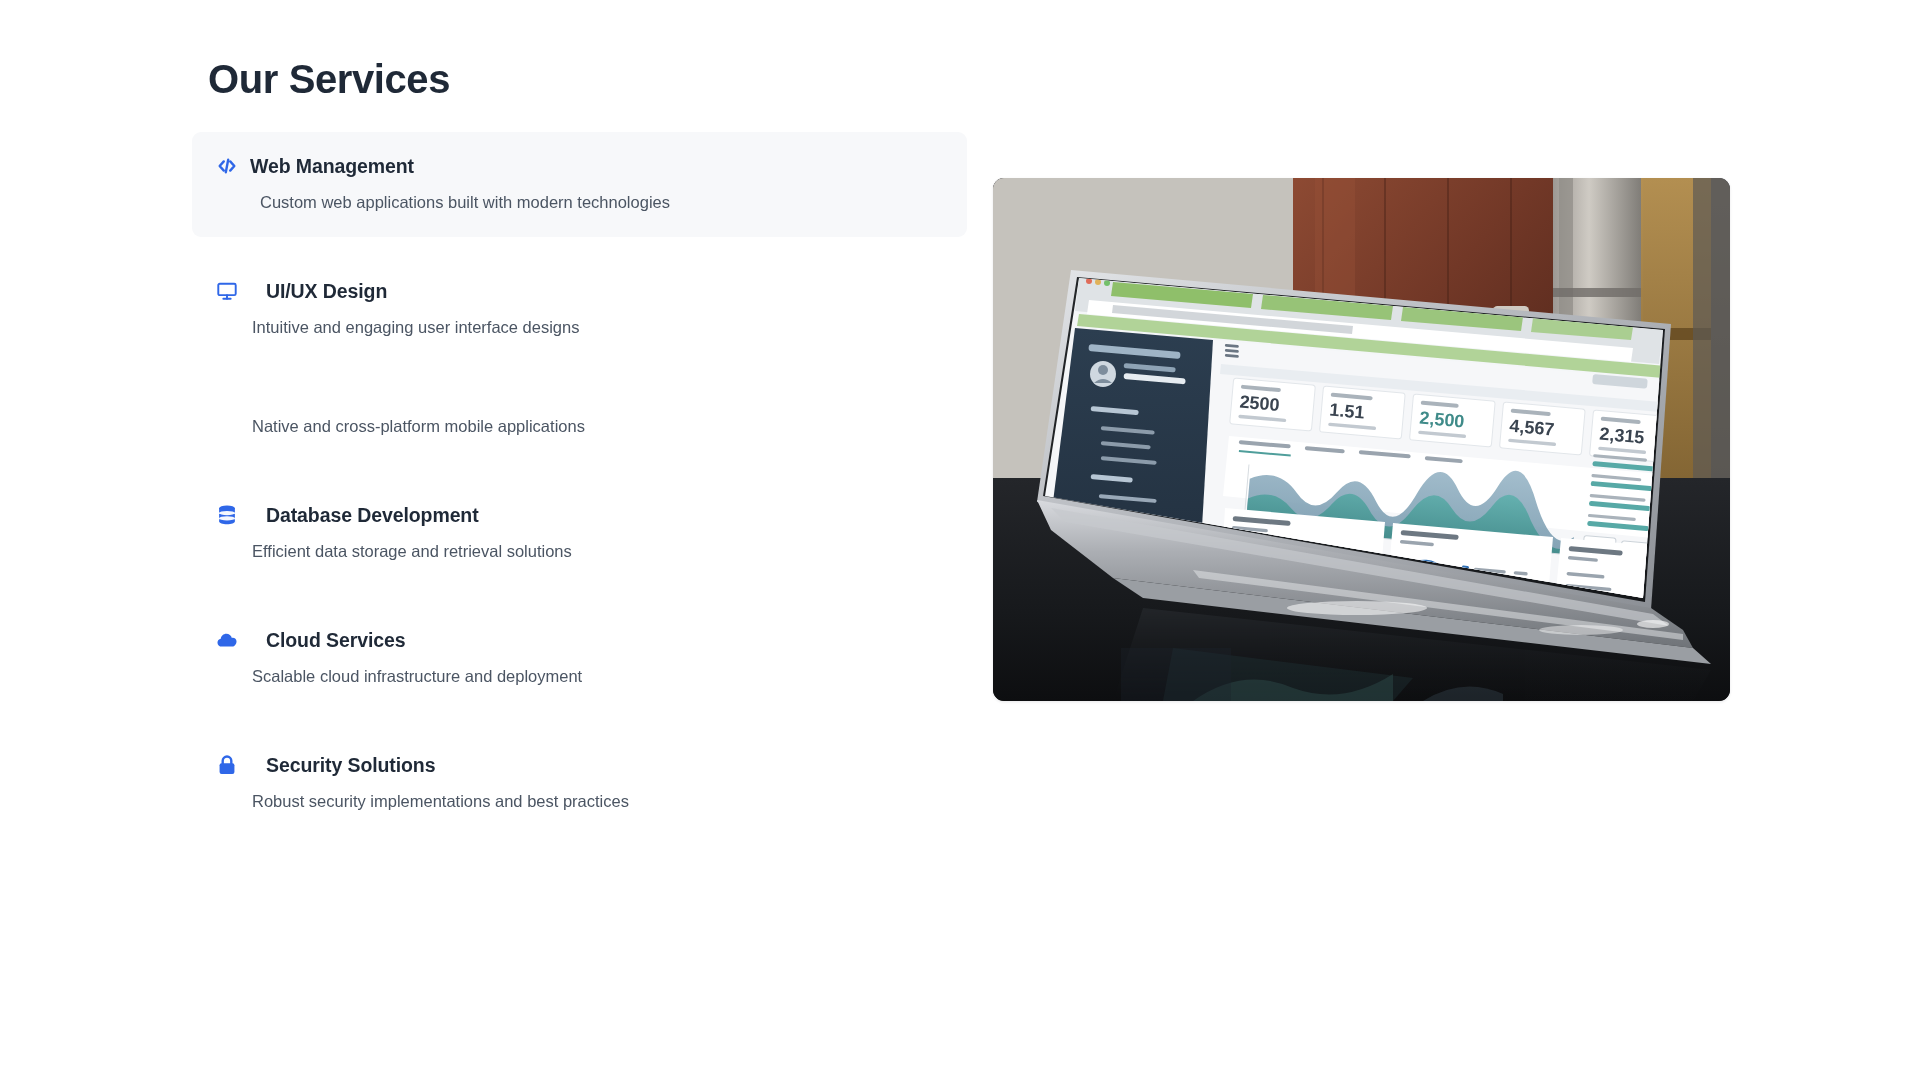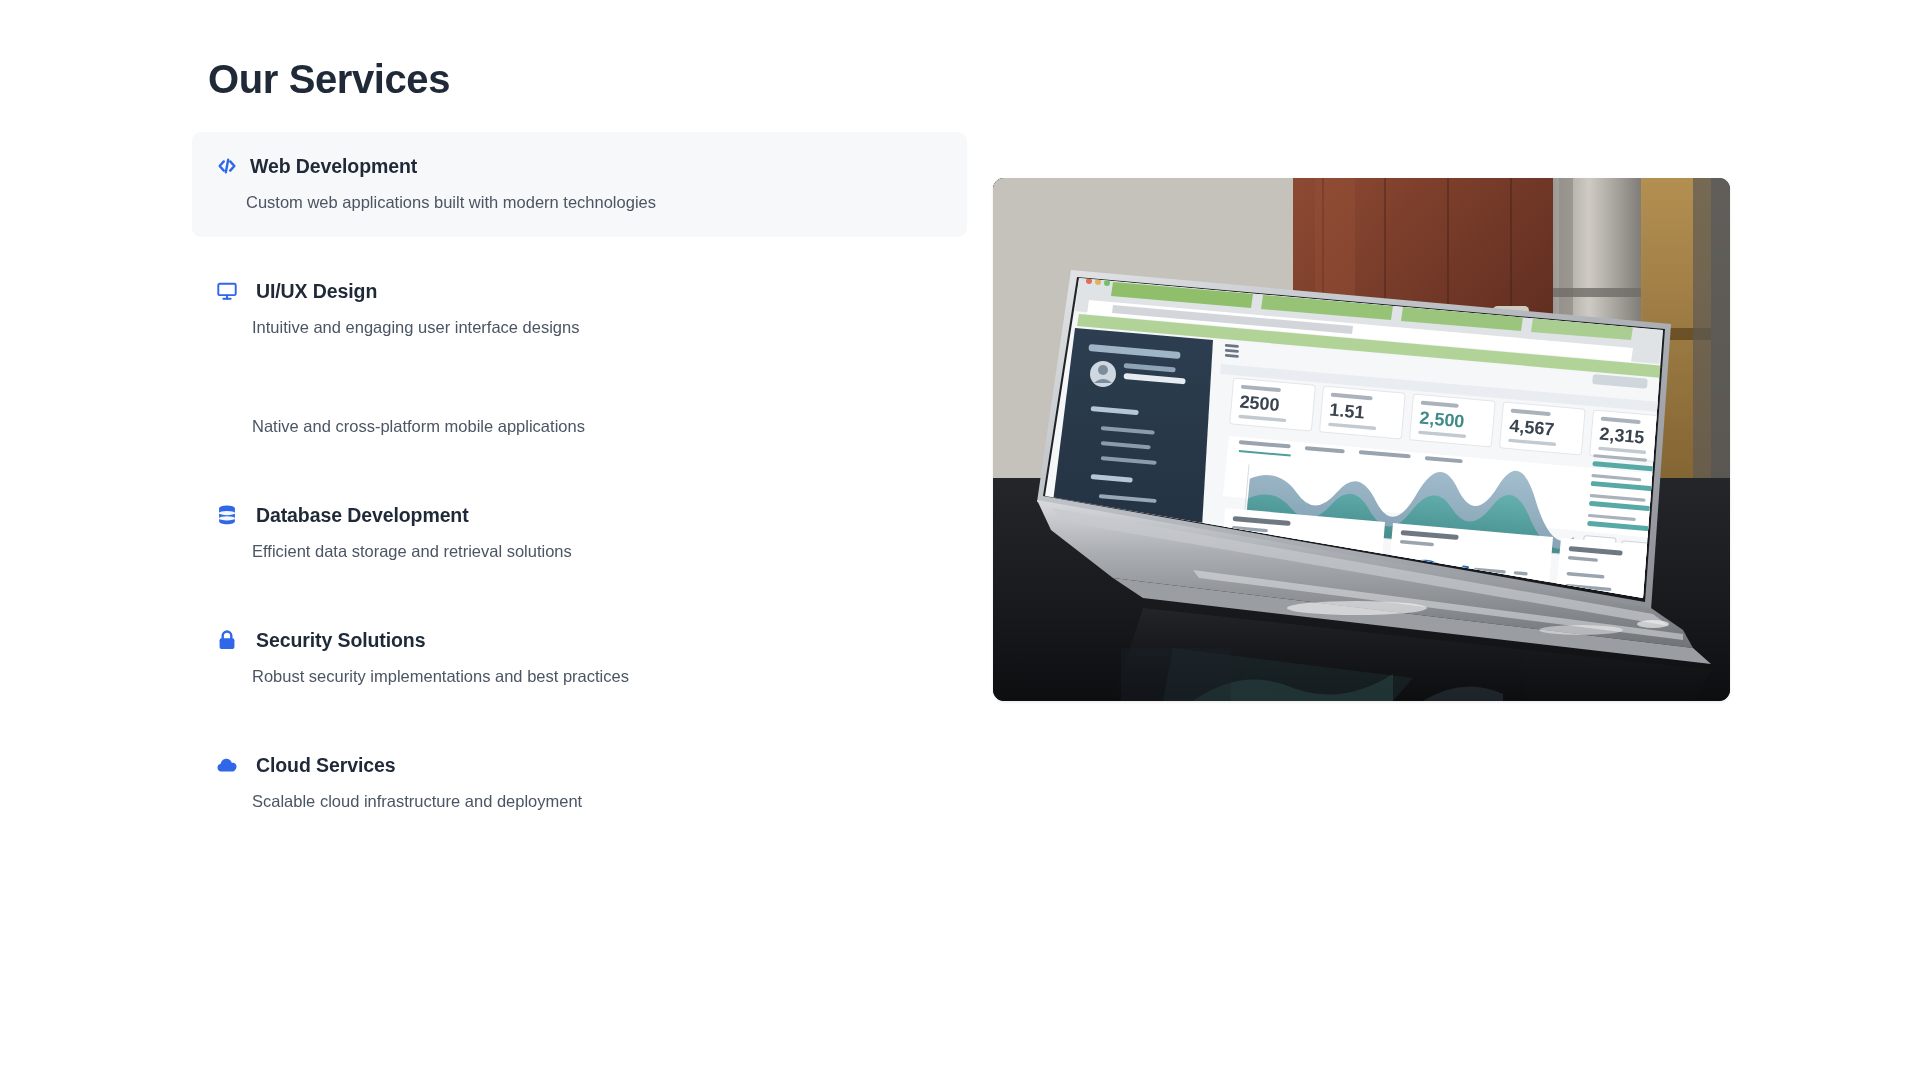--- a/index.html
+++ b/index.html
@@ -50,21 +50,21 @@
     cursor: pointer;
   }
 
   .service-item.is-active {
     background: #f7f8fa;
   }
 
   .service-head {
     display: flex;
     align-items: center;
-    gap: 18px;
+    gap: 28px;
     height: 26px;
   }
 
   .service-icon {
     display: inline-flex;
     align-items: center;
     justify-content: center;
     width: 22px;
     height: 22px;
     flex: 0 0 22px;
@@ -86,21 +86,21 @@
     margin-top: 12px;
     margin-left: 36px;
     font-size: 16.5px;
     line-height: 22px;
     font-weight: 400;
     color: #4b5563;
     white-space: nowrap;
   }
 
   .service-item.is-active .service-head { gap: 12px; }
-  .service-item.is-active .service-desc { margin-left: 30px; }
+  .service-item.is-active .service-desc { margin-left: 44px; }
 
   
   .service-item + .service-item { margin-top: 20px; }
 
   
   .media-card {
     position: absolute;
     left: 993px;
     top: 178px;
     width: 737px;
@@ -124,21 +124,21 @@
 
     <div class="service-item is-active">
       <div class="service-head">
         <span class="service-icon">
           <svg width="22" height="22" viewBox="0 0 24 24" fill="none" stroke="currentColor" stroke-width="2.6" stroke-linecap="round" stroke-linejoin="round">
             <polyline points="8.5,7 4,12 8.5,17"></polyline>
             <polyline points="15.5,7 20,12 15.5,17"></polyline>
             <line x1="13.3" y1="5.2" x2="10.7" y2="18.8"></line>
           </svg>
         </span>
-        <span class="service-title">Web Development</span>
+        <span class="service-title">Web Management</span>
       </div>
       <div class="service-desc">Custom web applications built with modern technologies</div>
     </div>
 
     <div class="service-item">
       <div class="service-head">
         <span class="service-icon">
           <svg width="22" height="22" viewBox="0 0 24 24" fill="none" stroke="currentColor" stroke-width="2.1" stroke-linecap="round" stroke-linejoin="round">
             <rect x="2.5" y="4" width="19" height="12.5" rx="1.6"></rect>
             <line x1="8" y1="20.4" x2="16" y2="20.4"></line>
@@ -168,39 +168,39 @@
         </span>
         <span class="service-title">Database Development</span>
       </div>
       <div class="service-desc">Efficient data storage and retrieval solutions</div>
     </div>
 
     <div class="service-item">
       <div class="service-head">
         <span class="service-icon">
           <svg width="22" height="22" viewBox="0 0 24 24">
+            <path fill="currentColor" d="M6.3 19.2 C3.6 19.2 1.6 17.3 1.6 14.9 C1.6 12.8 3.1 11.1 5.2 10.7 C5.5 7.6 8.1 5.2 11.3 5.2 C14.2 5.2 16.6 7.1 17.3 9.7 C17.6 9.65 17.9 9.62 18.2 9.62 C20.6 9.62 22.4 11.4 22.4 13.7 C22.4 16.1 20.5 19.2 18.1 19.2 Z"></path>
+          </svg>
+        </span>
+        <span class="service-title">Cloud Services</span>
+      </div>
+      <div class="service-desc">Scalable cloud infrastructure and deployment</div>
+    </div>
+
+    <div class="service-item">
+      <div class="service-head">
+        <span class="service-icon">
+          <svg width="22" height="22" viewBox="0 0 24 24">
             <path d="M7.3 10.5 V7.4 a4.7 4.7 0 0 1 9.4 0 v3.1" fill="none" stroke="currentColor" stroke-width="2.6" stroke-linecap="round"></path>
             <rect x="3.9" y="10.1" width="16.2" height="11.6" rx="2.2" fill="currentColor"></rect>
           </svg>
         </span>
         <span class="service-title">Security Solutions</span>
       </div>
       <div class="service-desc">Robust security implementations and best practices</div>
-    </div>
-
-    <div class="service-item">
-      <div class="service-head">
-        <span class="service-icon">
-          <svg width="22" height="22" viewBox="0 0 24 24">
-            <path fill="currentColor" d="M6.3 19.2 C3.6 19.2 1.6 17.3 1.6 14.9 C1.6 12.8 3.1 11.1 5.2 10.7 C5.5 7.6 8.1 5.2 11.3 5.2 C14.2 5.2 16.6 7.1 17.3 9.7 C17.6 9.65 17.9 9.62 18.2 9.62 C20.6 9.62 22.4 11.4 22.4 13.7 C22.4 16.1 20.5 19.2 18.1 19.2 Z"></path>
-          </svg>
-        </span>
-        <span class="service-title">Cloud Services</span>
-      </div>
-      <div class="service-desc">Scalable cloud infrastructure and deployment</div>
     </div>
 
   </div>
 
   <div class="media-card">
     <svg viewBox="0 0 737 523" preserveAspectRatio="xMidYMid slice">
       <defs>
         <linearGradient id="wallG" x1="0" y1="0" x2="0" y2="1">
           <stop offset="0%" stop-color="#6d6a67"></stop>
           <stop offset="55%" stop-color="#57544f"></stop>

